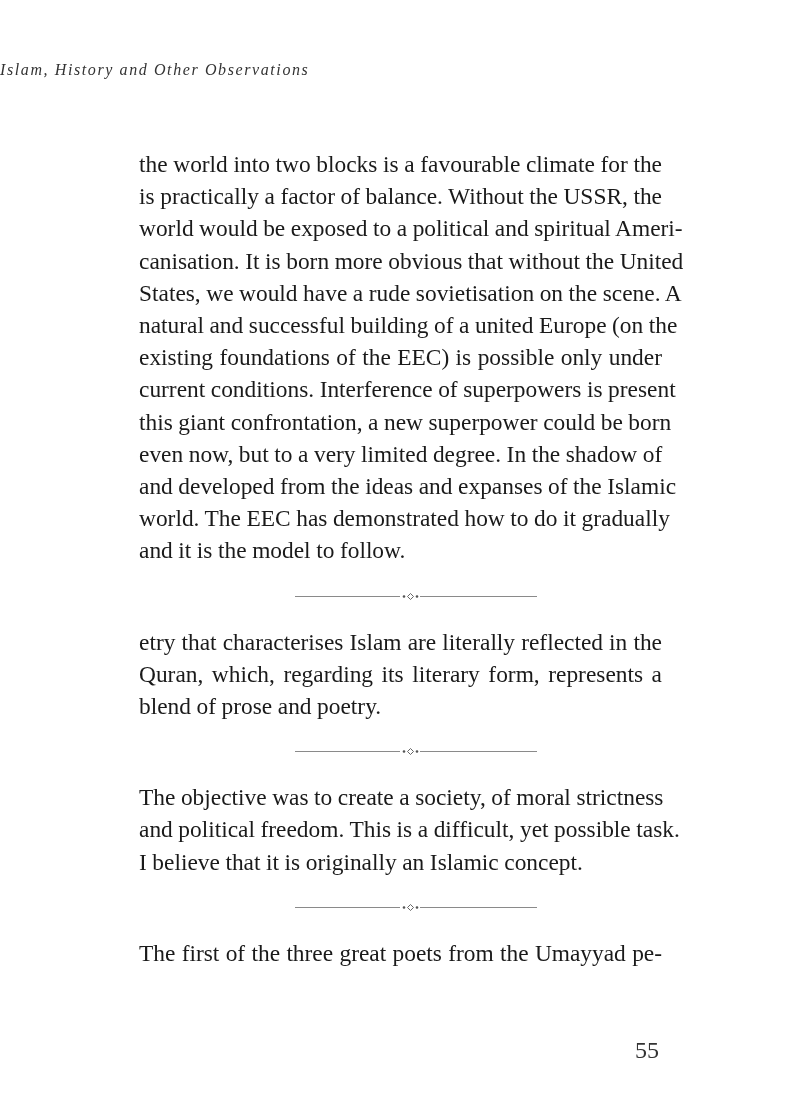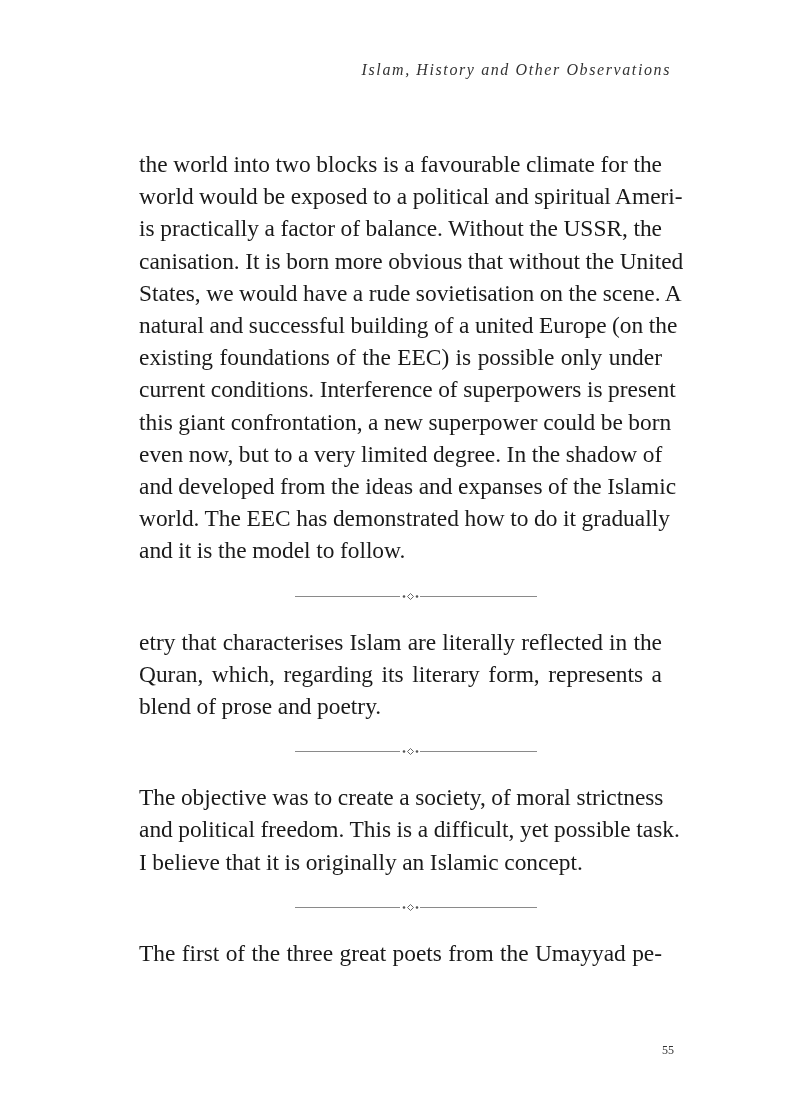--- a/index.html
+++ b/index.html
@@ -13,21 +13,21 @@
     position: relative;
     overflow: hidden;
     color: #1a1a1a;
     font-family: "Liberation Serif", "DejaVu Serif", serif;
   }
   .running-header {
     position: absolute;
     top: 58px;
     left: 0;
     width: 671px;
-    text-align: right;
+    text-align: left;
     font-style: italic;
     font-size: 16px;
     letter-spacing: 1.6px;
     color: #333333;
     line-height: 24px;
   }
   .text-block {
     position: absolute;
     top: 136px;
     left: 127px;
@@ -68,37 +68,37 @@
     top: 13px;
     left: 275px;
     width: 17px;
     height: 9px;
   }
   .page-number {
     position: absolute;
     top: 1038px;
     left: 620px;
     width: 54px;
-    text-align: right;
-    font-size: 12px;
+    text-align: center;
+    font-size: 24px;
     color: #333333;
     line-height: 24px;
   }
 </style>
 </head>
 <body>
 
 <div class="running-header">Islam, History and Other Observations</div>
 
 <div class="text-block">
 
   <p class="para">
     <span class="ln">the world into two blocks is a favourable climate for the</span>
+    <span class="ln">is practically a factor of balance. Without the USSR, the</span>
     <span class="ln">world would be exposed to a political and spiritual Ameri-</span>
-    <span class="ln">is practically a factor of balance. Without the USSR, the</span>
     <span class="ln">canisation. It is born more obvious that without the United</span>
     <span class="ln">States, we would have a rude sovietisation on the scene. A</span>
     <span class="ln">natural and successful building of a united Europe (on the</span>
     <span class="ln">existing foundations of the EEC) is possible only under</span>
     <span class="ln">current conditions. Interference of superpowers is present</span>
     <span class="ln">this giant confrontation, a new superpower could be born</span>
     <span class="ln">even now, but to a very limited degree. In the shadow of</span>
     <span class="ln">and developed from the ideas and expanses of the Islamic</span>
     <span class="ln">world. The EEC has demonstrated how to do it gradually</span>
     <span class="ln last">and it is the model to follow.</span>

